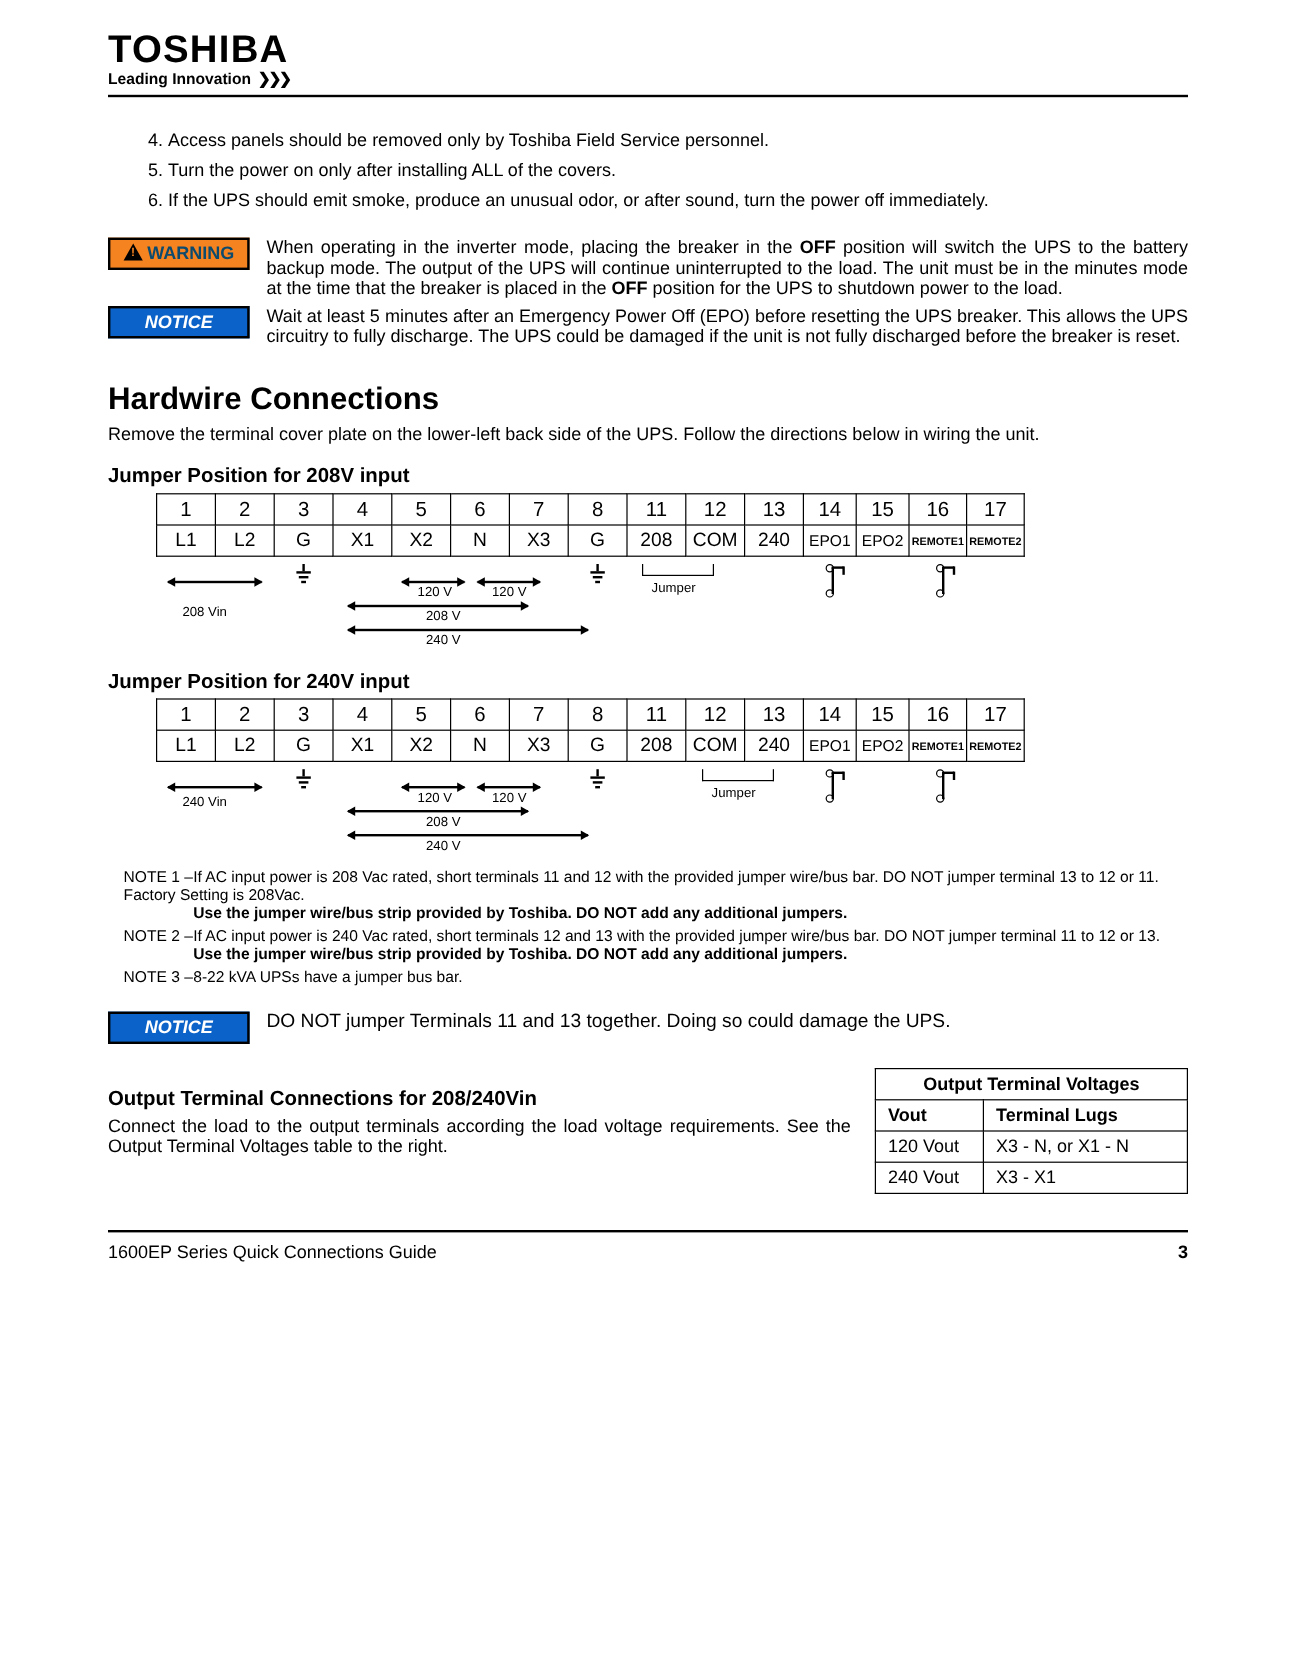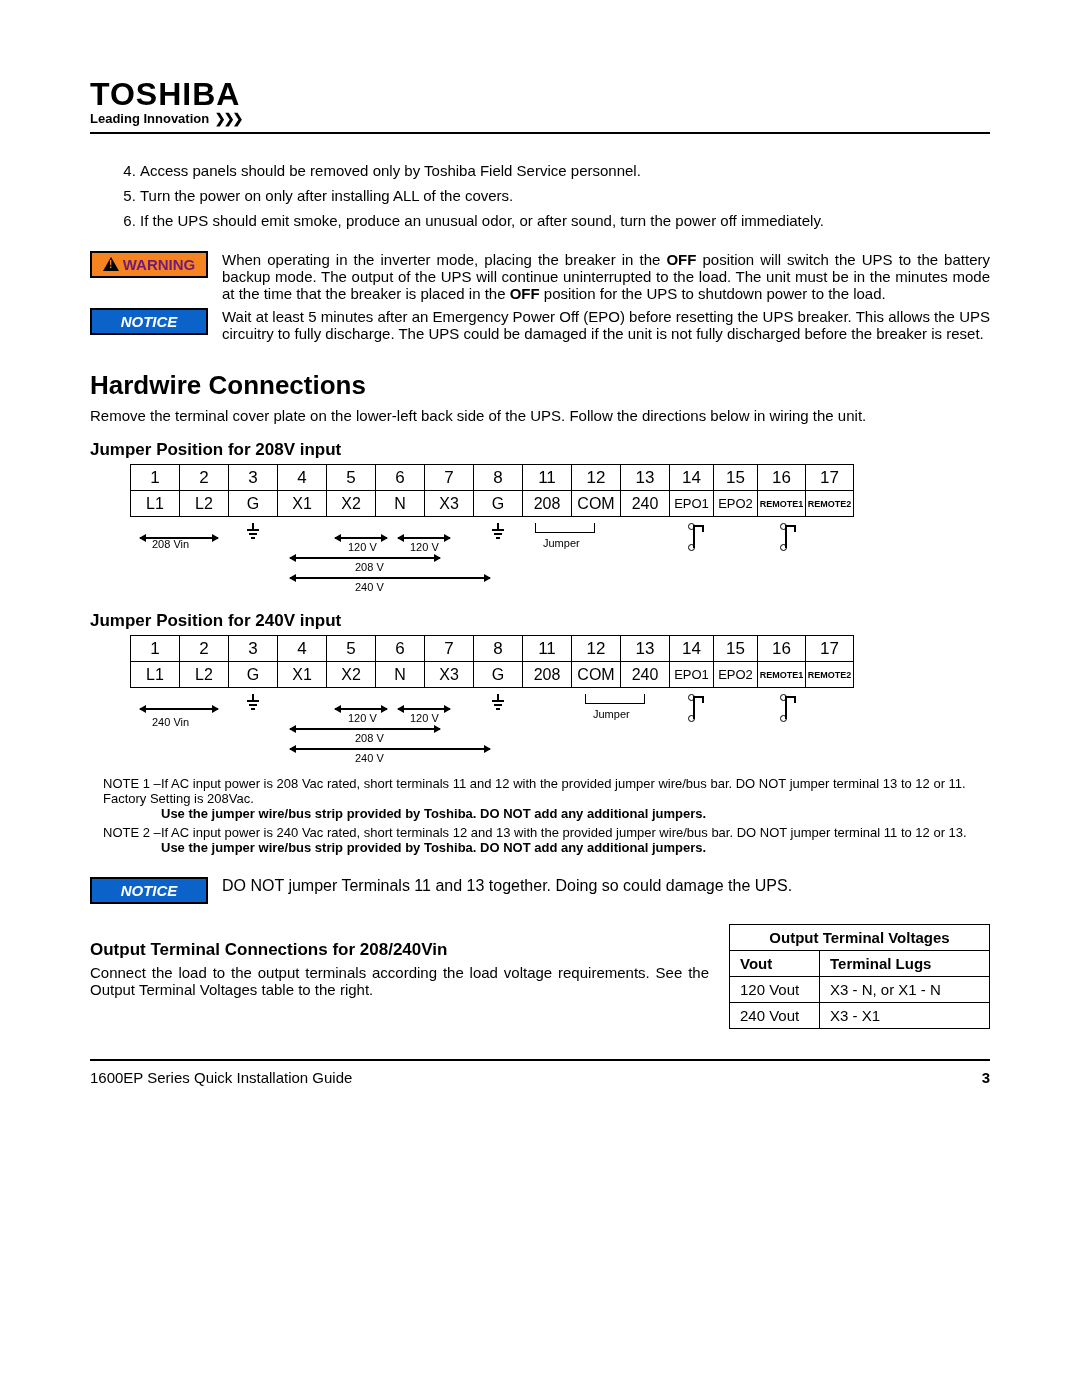--- a/index.html
+++ b/index.html
@@ -4,21 +4,21 @@
 <style>
   * { box-sizing: border-box; }
   body {
     margin: 0;
     font-family: Arial, Helvetica, sans-serif;
     background: #fff;
     width: 1080px;
     color: #000;
   }
   .page {
-    padding: 76px 90px 40px 90px;
+    padding: 23px 90px 40px 90px;
   }
   .logo-block { margin-bottom: 6px; }
   .logo-text {
     font-weight: 900;
     font-size: 32px;
     letter-spacing: 1px;
   }
   .tagline {
     font-weight: 700;
     font-size: 13px;
@@ -36,21 +36,21 @@
     flex: 0 0 118px;
     text-align: center;
     padding: 3px 0;
     font-weight: 700;
     font-size: 15px;
     margin-right: 14px;
     border: 2px solid #000;
   }
   .badge-warning {
     background: #f58320;
-    color: #701a75;
+    color: #0c4a6e;
   }
   .tri { display:inline-block; position:relative; width:16px; height:14px; margin-right:4px; vertical-align:-1px; }
   .tri::before {
     content:"";
     position:absolute; inset:0;
     width:0;height:0;
     border-left:8px solid transparent;
     border-right:8px solid transparent;
     border-bottom:14px solid #000;
   }
@@ -217,21 +217,21 @@
         <div class="g1"></div>
         <div class="g2"></div>
         <div class="g3"></div>
       </div>
     <div class="ground" style="top:0;left:360px">
         <div class="g1"></div>
         <div class="g2"></div>
         <div class="g3"></div>
       </div>
     <div class="arrow-line" style="top:14px;left:10px;width:78px"></div>
-    <span style="top:15px;left:22px">208 Vin</span>
+    <span style="top:34px;left:22px">208 Vin</span>
     <div class="arrow-line" style="top:14px;left:205px;width:52px"></div>
     <div class="arrow-line" style="top:14px;left:268px;width:52px"></div>
     <span style="top:18px;left:218px">120 V</span>
     <span style="top:18px;left:280px">120 V</span>
     <div class="arrow-line" style="top:34px;left:160px;width:150px"></div>
     <span style="top:38px;left:225px">208 V</span>
     <div class="arrow-line" style="top:54px;left:160px;width:200px"></div>
     <span style="top:58px;left:225px">240 V</span>
     <div class="bracket" style="top:0;left:405px;width:60px"></div>
     <span style="top:14px;left:413px">Jumper</span>
@@ -329,20 +329,21 @@
         <div class="btop"></div>
         <div class="btr"></div>
       </div>
   </div>
 
   <div class="notes">
     <p><span class="lead">NOTE 1 –</span><span>If AC input power is 208 Vac rated, short terminals 11 and 12 with the provided jumper wire/bus bar.  DO NOT jumper terminal 13 to 12 or 11.  Factory Setting is 208Vac. </span></p>
     <p class="ind" style="margin-top:-4px"><b>Use the jumper wire/bus strip provided by Toshiba. DO NOT add any additional jumpers.</b></p>
     <p><span class="lead">NOTE 2 –</span><span>If AC input power is 240 Vac rated, short terminals 12 and 13 with the provided jumper wire/bus bar.  DO NOT jumper  terminal 11 to 12 or 13.  </span></p>
     <p class="ind" style="margin-top:-4px"><b>Use the jumper wire/bus strip provided by Toshiba. DO NOT add any additional jumpers.</b></p>
+    <p><span class="lead">NOTE 3 –</span><span>8-22 kVA UPSs have a jumper bus bar.</span></p>
   </div>
 
   <div class="callout-row" style="margin-top:22px">
     <div class="callout-badge badge-notice">NOTICE</div>
     <div class="callout-text" style="font-size:16px">DO NOT  jumper Terminals 11 and 13 together.  Doing so could damage the UPS.</div>
   </div>
 
   <div class="out-row">
     <div class="out-left">
       <h2 class="sub">Output Terminal Connections for 208/240Vin</h2>
@@ -364,16 +365,16 @@
       <tr>
             <td>240 Vout</td>
             <td>X3 - X1</td>
           </tr>
     </tbody>
       </table>
   </div>
 
   <hr class="hr-bottom">
   <div class="footer">
-    <span>1600EP Series Quick Installation Guide</span>
+    <span>1600EP Series Quick Connections Guide</span>
     <b>3</b>
   </div>
 </div>
 
 </body></html>

